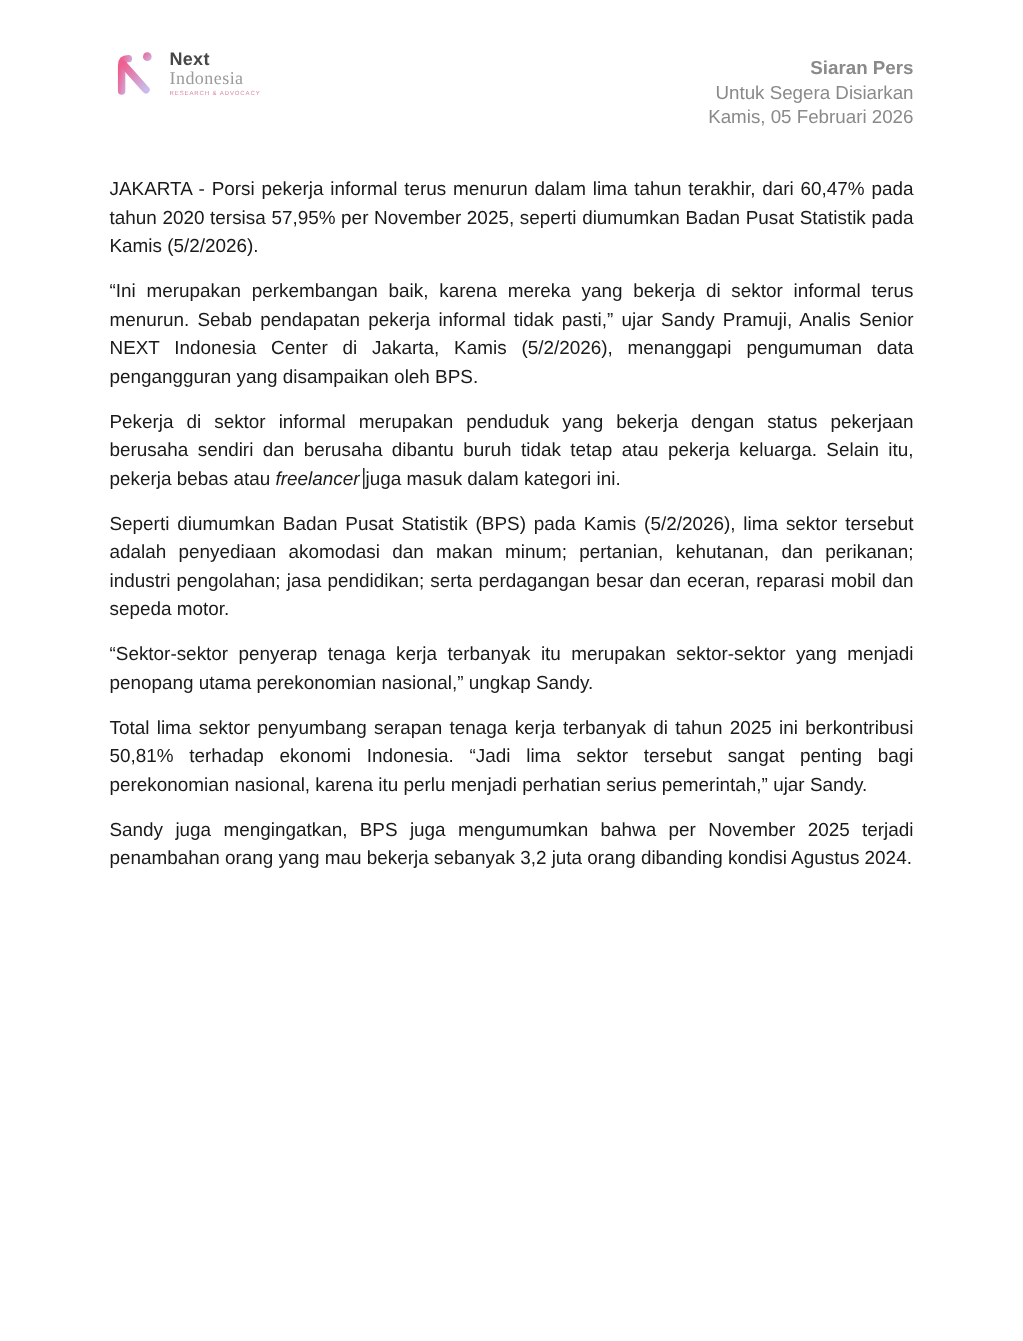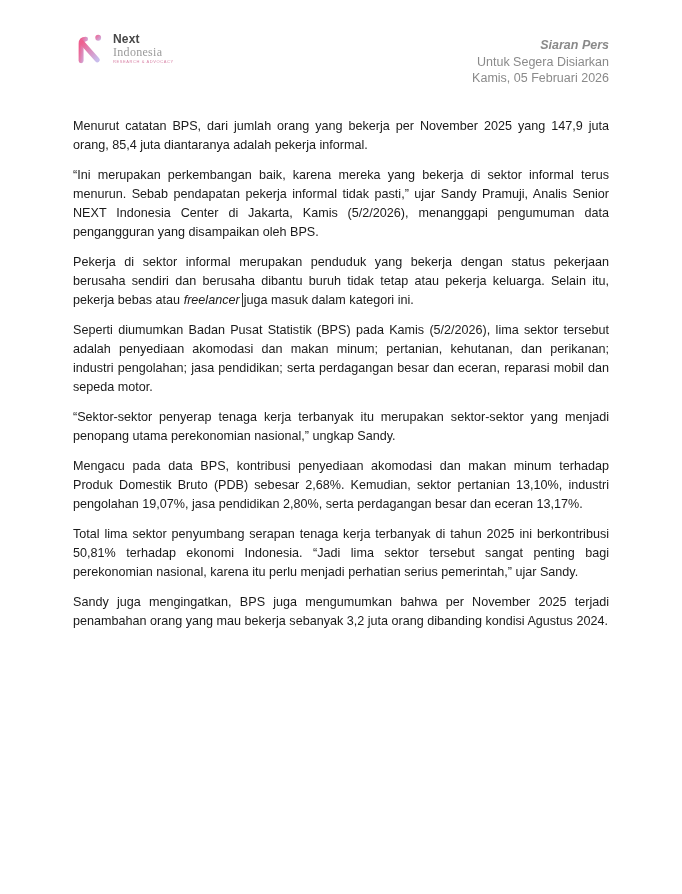--- a/index.html
+++ b/index.html
@@ -20,21 +20,21 @@
     justify-content: space-between;
     align-items: flex-start;
   }
   .logo { display: flex; align-items: flex-start; gap: 4px; }
   .logo-mark { width: 36px; height: 38px; flex: 0 0 auto; }
   .logo-text { padding-top: 3px; line-height: 1.0; }
   .logo-name { font-size: 12px; font-weight: bold; color: #474747; letter-spacing: 0.2px; }
   .logo-region { font-size: 12px; font-weight: 400; color: #9a9a9a; letter-spacing: 0.3px; margin-top: 1px; font-family: Liberation Serif, serif; }
   .logo-tagline { font-size: 4px; color: #d985a8; letter-spacing: 0.6px; margin-top: 2px; text-transform: uppercase; }
   .press-info { text-align: right; color: #8a8a8a; font-size: 12.5px; line-height: 16.5px; padding-top: 7px; }
-  .press-info .line1 { font-weight: bold; font-style: italic; }
+  .press-info .line1 { font-weight: bold; }
   .doc-title {
     text-align: center;
     font-weight: bold;
     font-size: 14.5px;
     color: #111111;
     margin: 36px 0 0 0;
   }
   .body-text { margin-top: 30px; }
   .body-text p {
     margin: 0 0 11px 0;
@@ -85,23 +85,22 @@
     <div class="press-info">
       <div class="line1">Siaran Pers</div>
       <div class="line2">Untuk Segera Disiarkan</div>
       <div class="line3">Kamis, 05 Februari 2026</div>
     </div>
 
   </div>
 
 
   <div class="body-text">
-    <p>Menurut catatan BPS, dari jumlah orang yang bekerja per November 2025 yang 147,9 juta orang, 85,4 juta diantaranya adalah pekerja informal.</p>
+    <p>JAKARTA - Porsi pekerja informal terus menurun dalam lima tahun terakhir, dari 60,47% pada tahun 2020 tersisa 57,95% per November 2025, seperti diumumkan Badan Pusat Statistik pada Kamis (5/2/2026).</p>
     <p>“Ini merupakan perkembangan baik, karena mereka yang bekerja di sektor informal terus menurun. Sebab pendapatan pekerja informal tidak pasti,” ujar Sandy Pramuji, Analis Senior NEXT Indonesia Center di Jakarta, Kamis (5/2/2026), menanggapi pengumuman data pengangguran yang disampaikan oleh BPS.</p>
     <p><span>Pekerja di sektor informal merupakan penduduk yang bekerja dengan status pekerjaan berusaha sendiri dan berusaha dibantu buruh tidak tetap atau pekerja keluarga. Selain itu, pekerja bebas atau </span><span class="italic">freelancer</span><span class="caret"></span><span>juga masuk dalam kategori ini.</span></p>
     <p>Seperti diumumkan Badan Pusat Statistik (BPS) pada Kamis (5/2/2026), lima sektor tersebut adalah penyediaan akomodasi dan makan minum; pertanian, kehutanan, dan perikanan; industri pengolahan; jasa pendidikan; serta perdagangan besar dan eceran, reparasi mobil dan sepeda motor.</p>
     <p>“Sektor-sektor penyerap tenaga kerja terbanyak itu merupakan sektor-sektor yang menjadi penopang utama perekonomian nasional,” ungkap Sandy.</p>
-    <p>Mengacu pada data BPS, kontribusi penyediaan akomodasi dan makan minum terhadap Produk Domestik Bruto (PDB) sebesar 2,68%. Kemudian, sektor pertanian 13,10%, industri pengolahan 19,07%, jasa pendidikan 2,80%, serta perdagangan besar dan eceran 13,17%.</p>
     <p>Total lima sektor penyumbang serapan tenaga kerja terbanyak di tahun 2025 ini berkontribusi 50,81% terhadap ekonomi Indonesia. “Jadi lima sektor tersebut sangat penting bagi perekonomian nasional, karena itu perlu menjadi perhatian serius pemerintah,” ujar Sandy.</p>
     <p>Sandy juga mengingatkan, BPS juga mengumumkan bahwa per November 2025 terjadi penambahan orang yang mau bekerja sebanyak 3,2 juta orang dibanding kondisi Agustus 2024.</p>
   </div>
 
 </div>
 
 </body></html>

